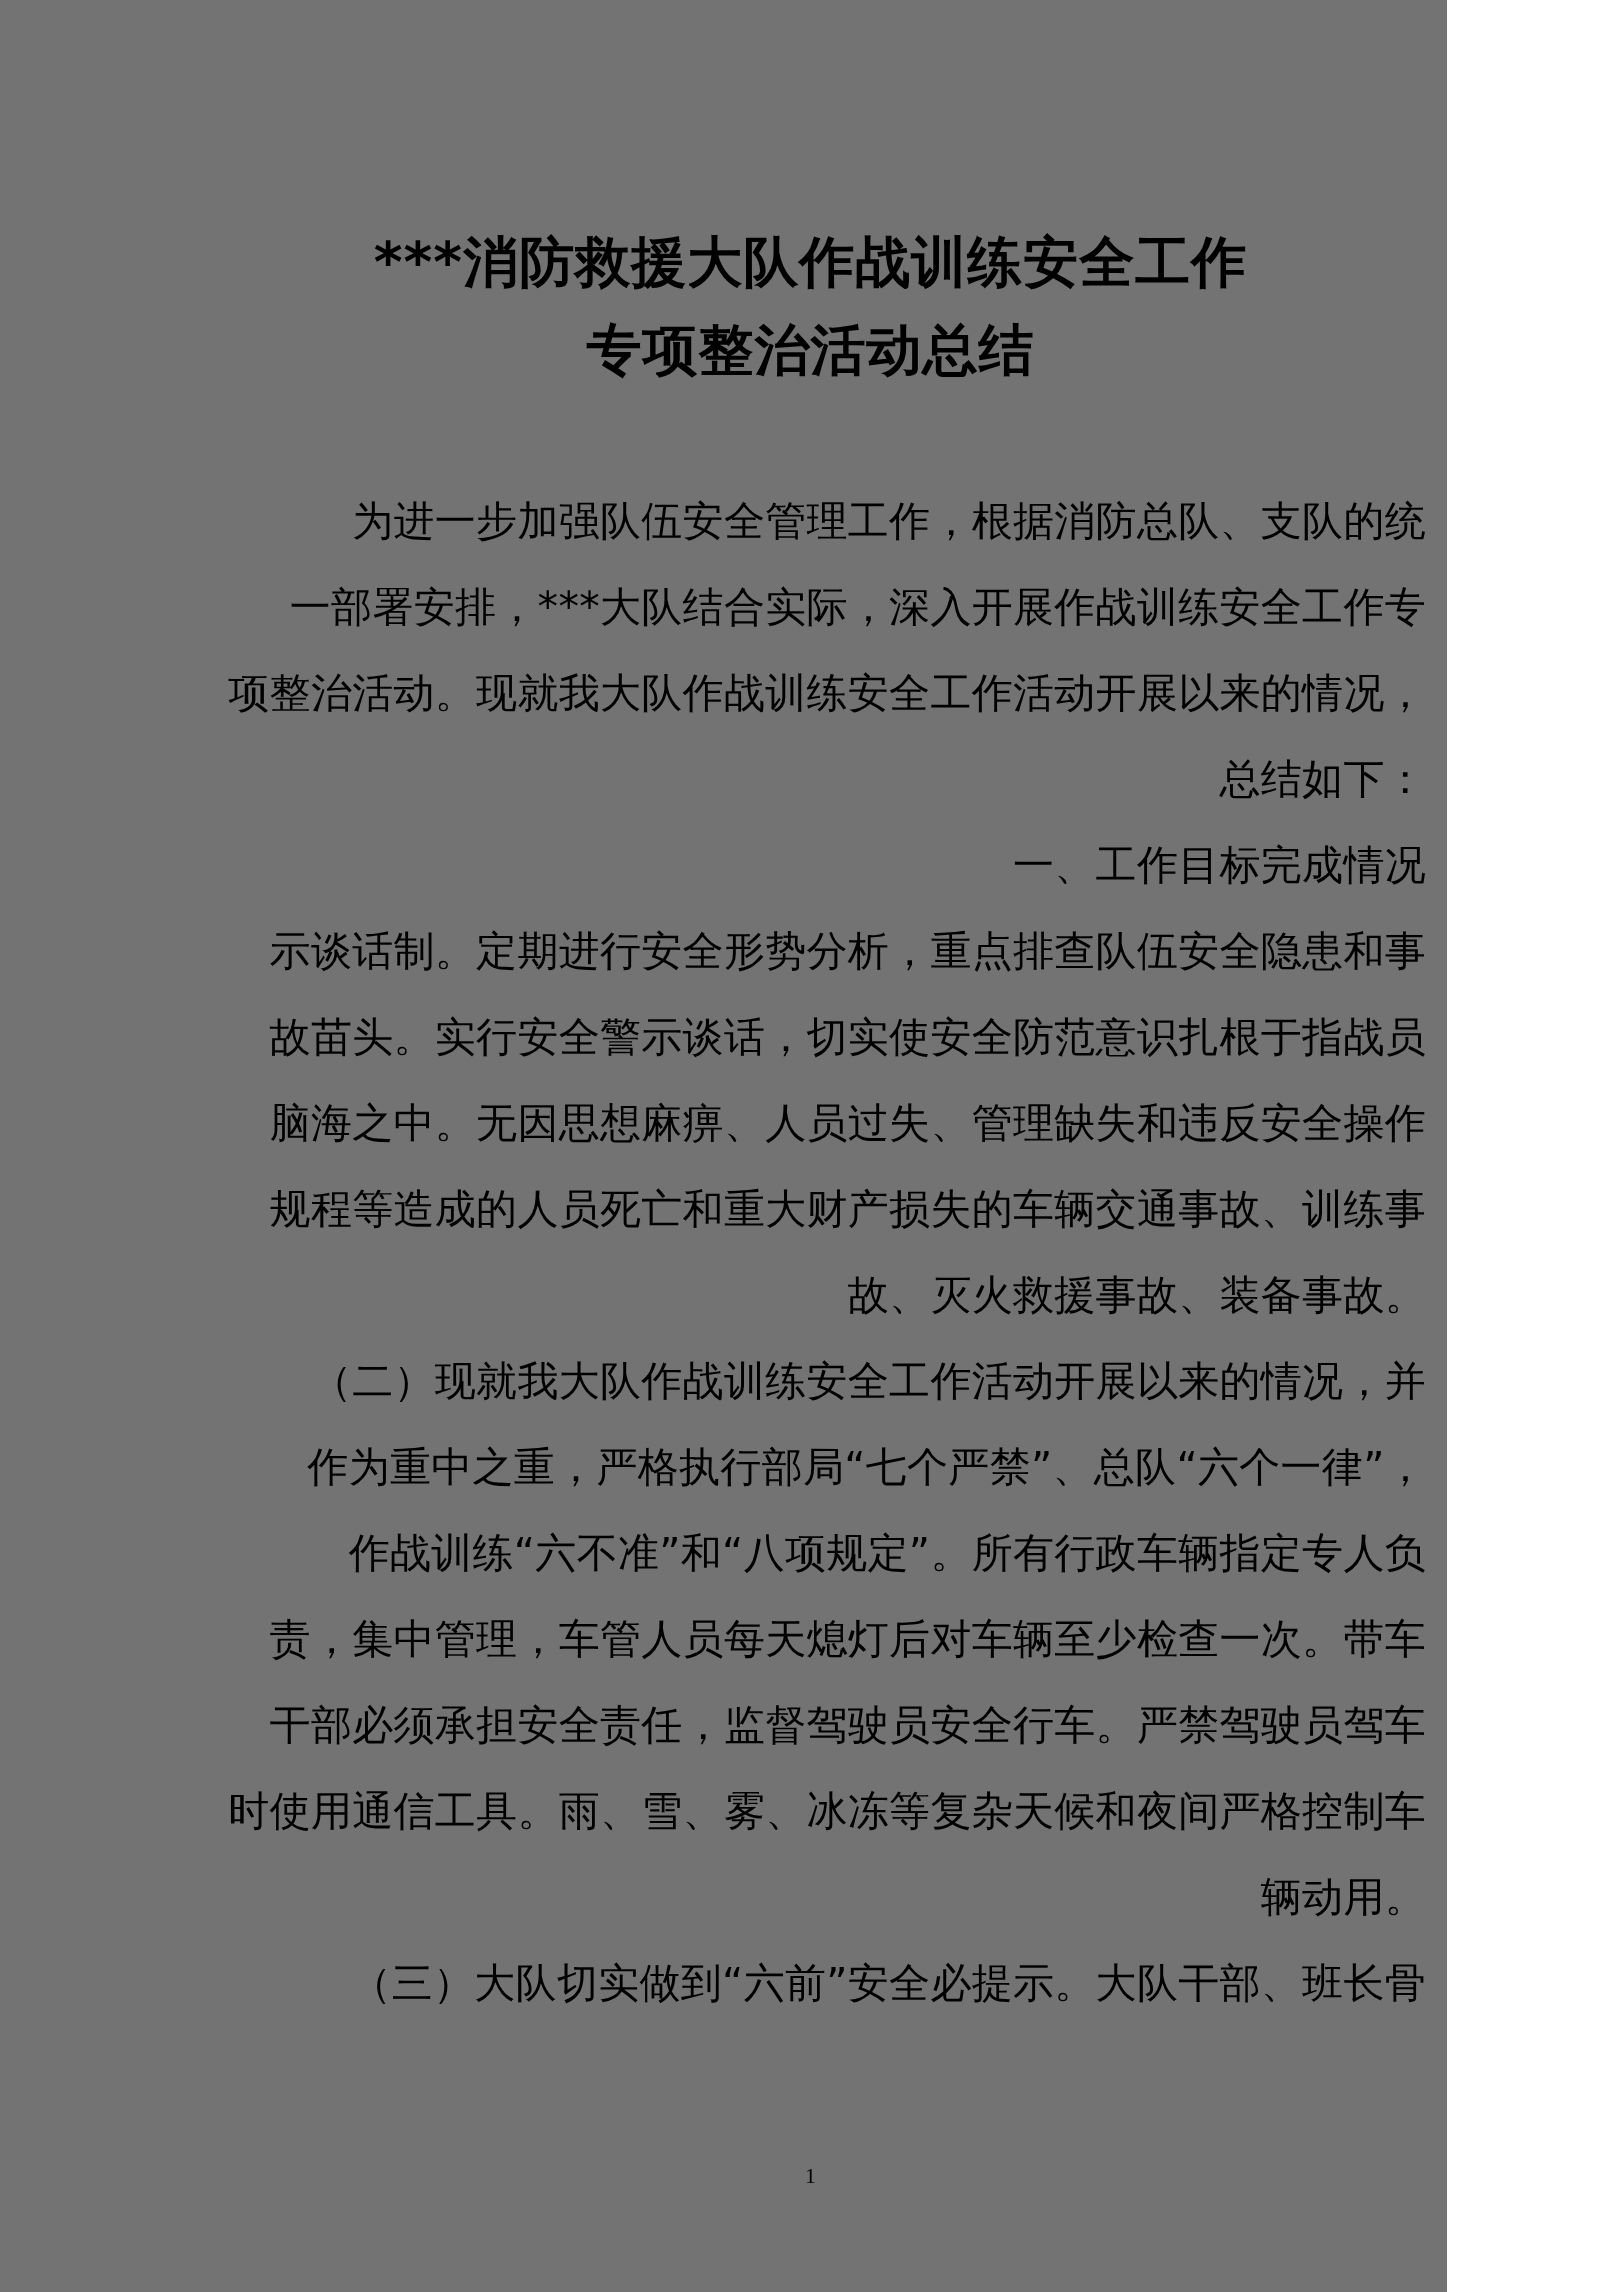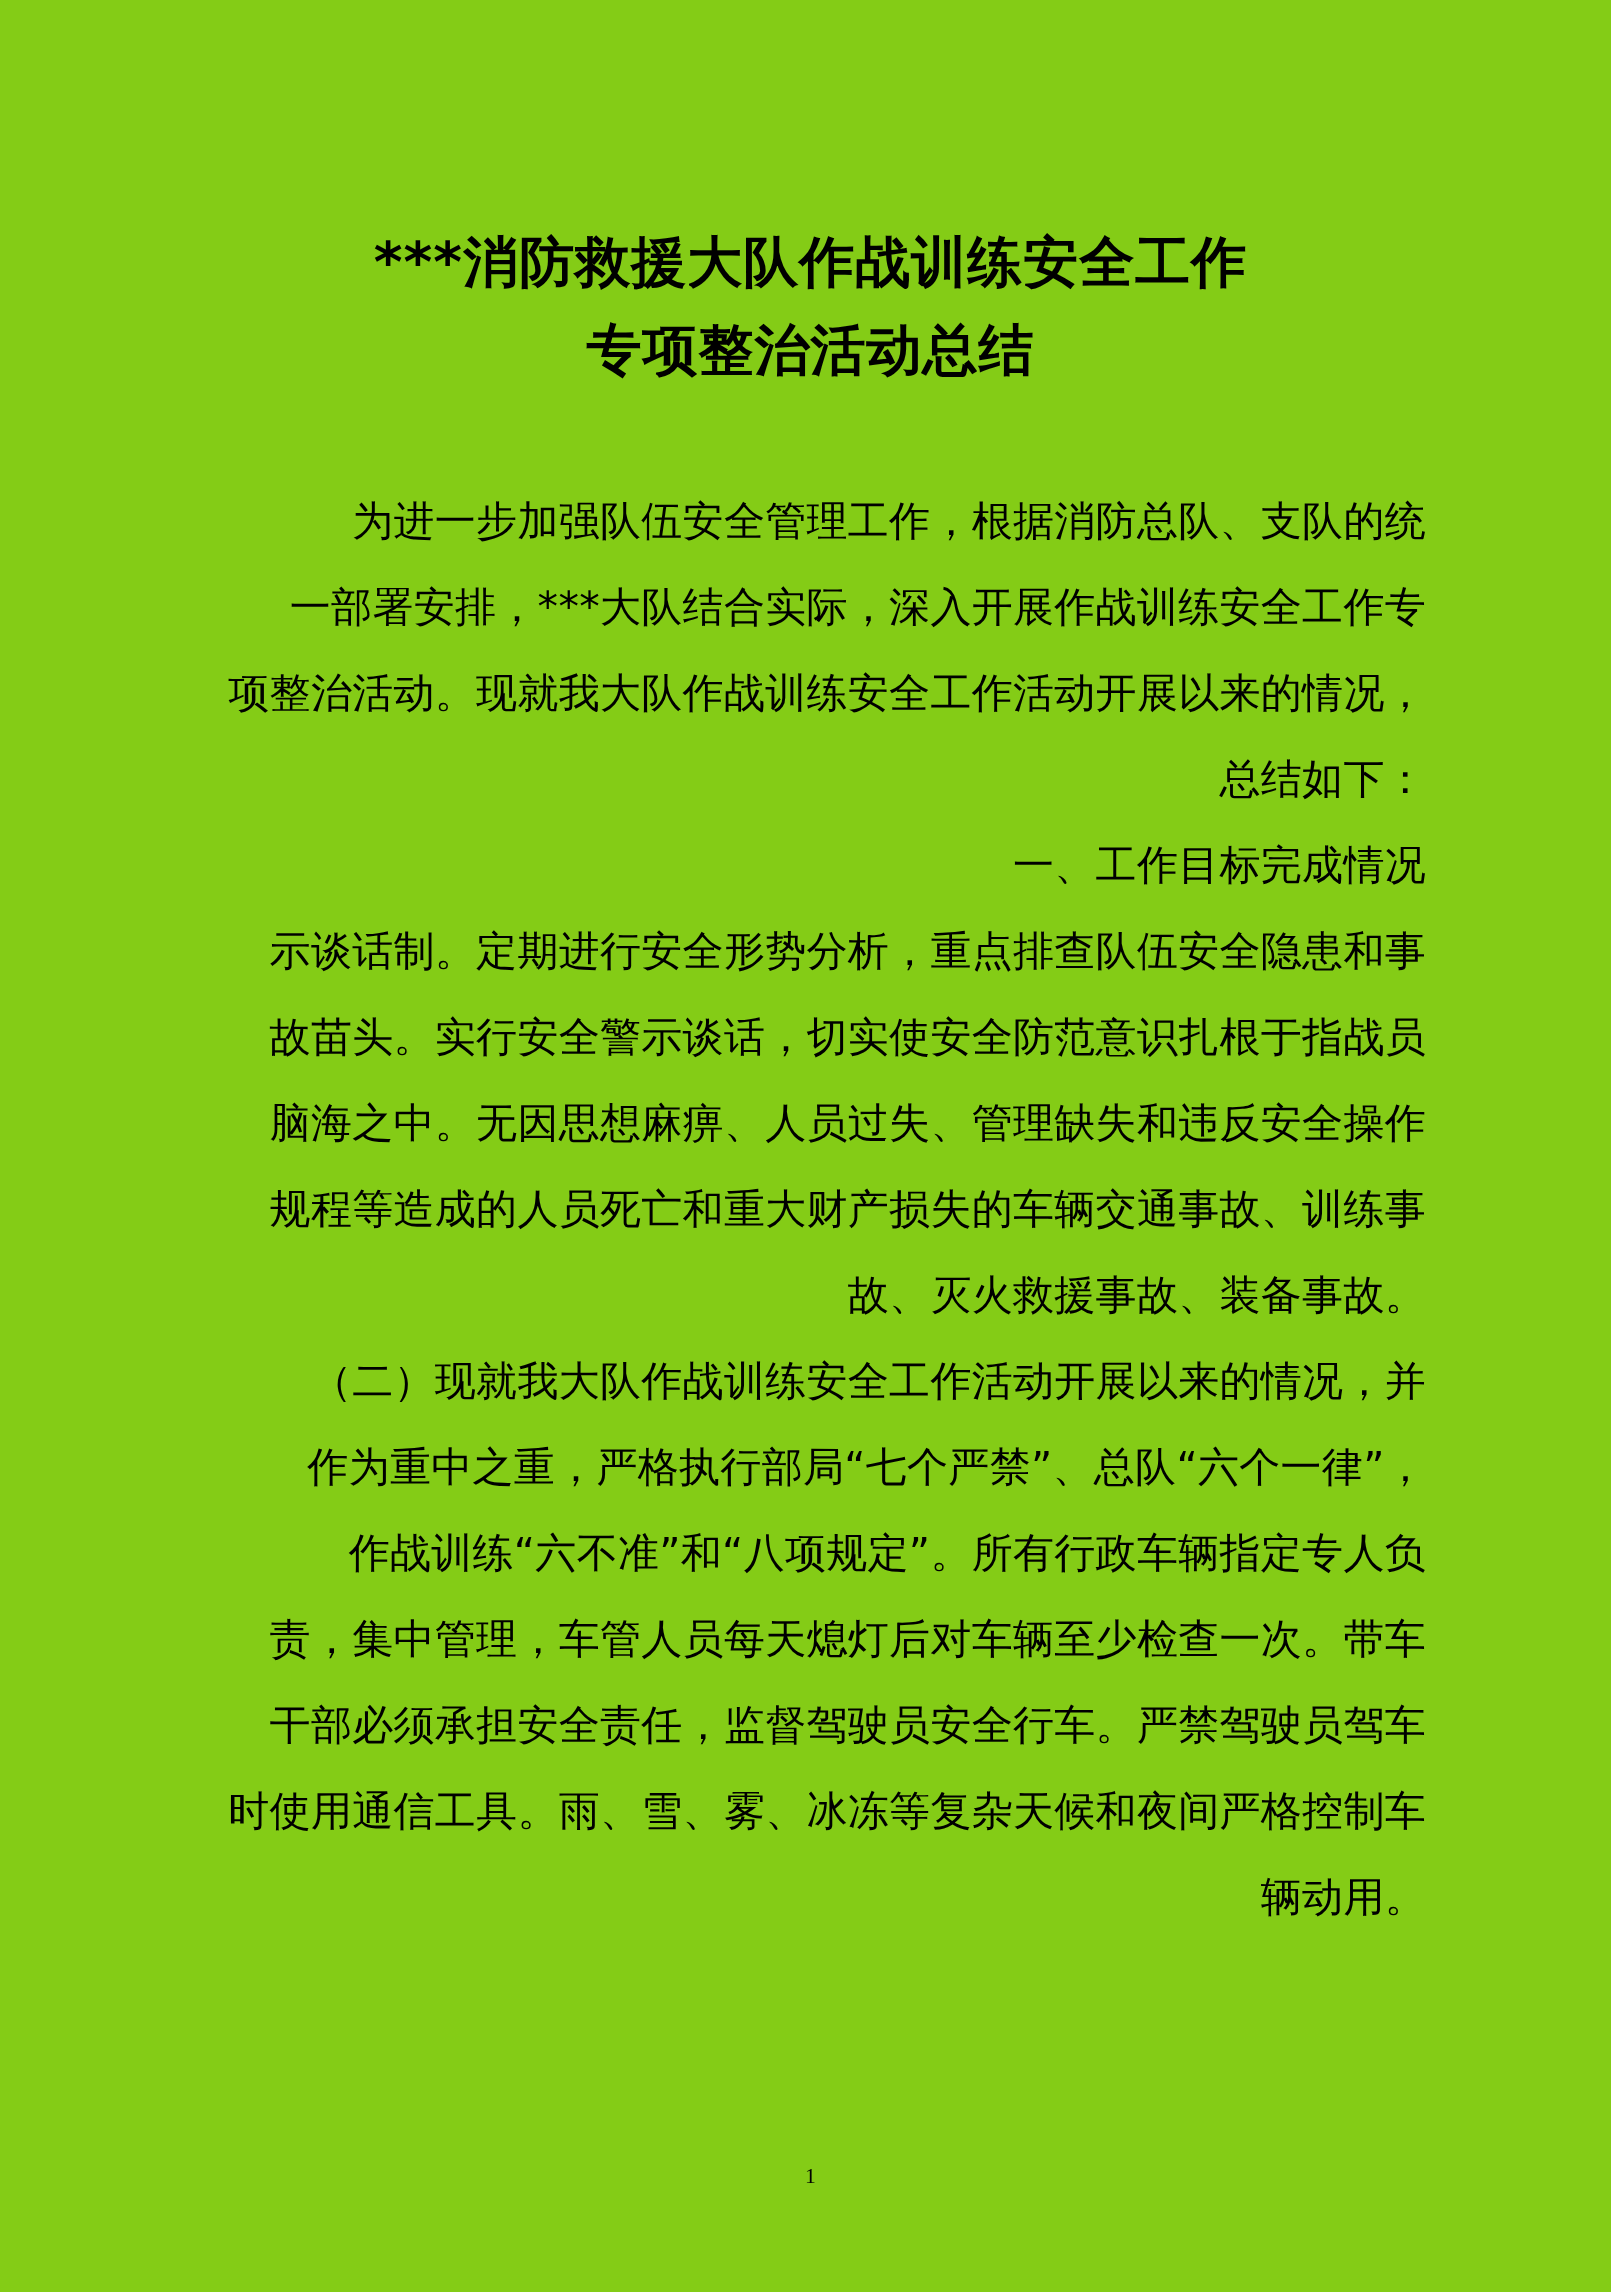--- a/index.html
+++ b/index.html
@@ -11,23 +11,23 @@
       width: 1621px;
       height: 2293px;
       position: relative;
       overflow: hidden;
       color: #000000;
       font-family: "DejaVu Sans", "Liberation Sans", sans-serif;
     }
     .page {
       position: absolute;
       left: 0; top: 0;
-      width: 1611px;
+      width: 1447px;
       height: 2293px;
-      background: #84cc16;
+      background: #737373;
     }
     .title-block {
       position: absolute;
       left: 0;
       top: 218px;
       width: 1621px;
       text-align: center;
     }
     .title-line {
       font-size: 55px;
@@ -84,18 +84,19 @@
     <div class="line">脑海之中。无因思想麻痹、人员过失、管理缺失和违反安全操作</div>
     <div class="line">规程等造成的人员死亡和重大财产损失的车辆交通事故、训练事</div>
     <div class="line">故、灭火救援事故、装备事故。</div>
     <div class="line indent">（二）现就我大队作战训练安全工作活动开展以来的情况，并</div>
     <div class="line">作为重中之重，严格执行部局“七个严禁”、总队“六个一律”，</div>
     <div class="line">作战训练“六不准”和“八项规定”。所有行政车辆指定专人负</div>
     <div class="line">责，集中管理，车管人员每天熄灯后对车辆至少检查一次。带车</div>
     <div class="line">干部必须承担安全责任，监督驾驶员安全行车。严禁驾驶员驾车</div>
     <div class="line">时使用通信工具。雨、雪、雾、冰冻等复杂天候和夜间严格控制车</div>
     <div class="line">辆动用。</div>
+    <div class="line indent">（三）大队切实做到“六前”安全必提示。大队干部、班长骨</div>
   </div>
 
   <div class="page-number">1</div>
 
 </div>
 
 
 </body></html>

